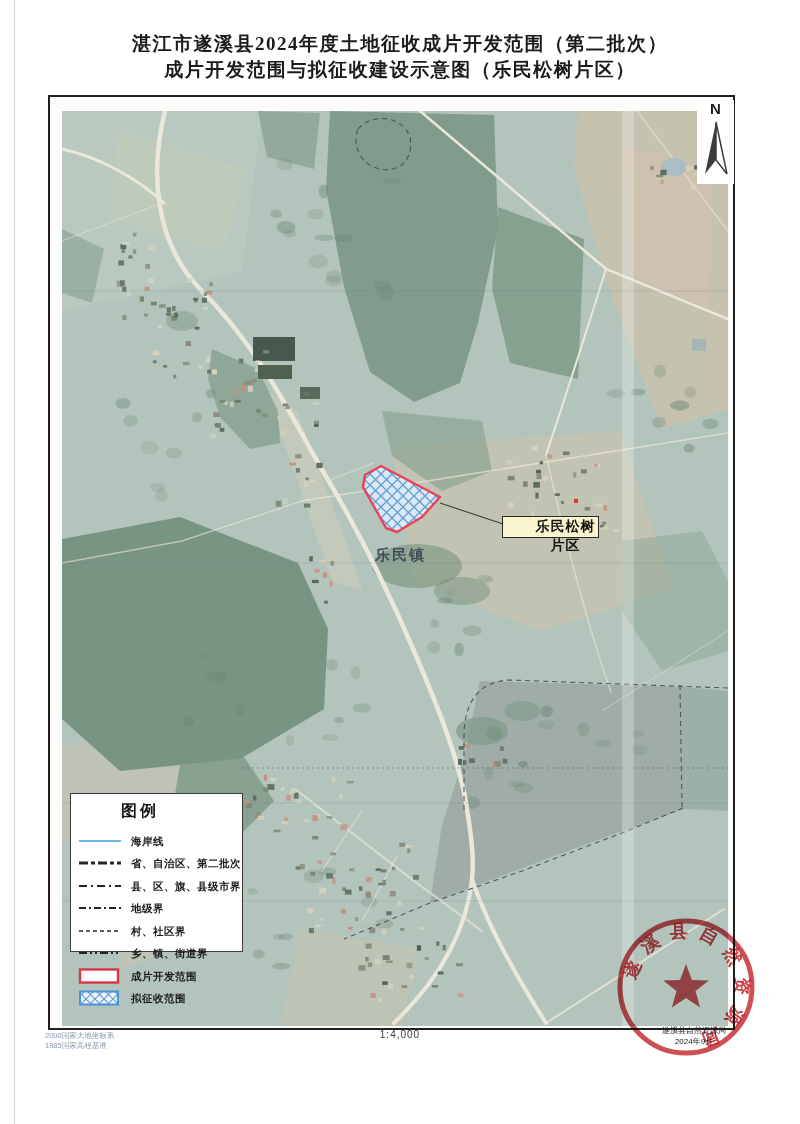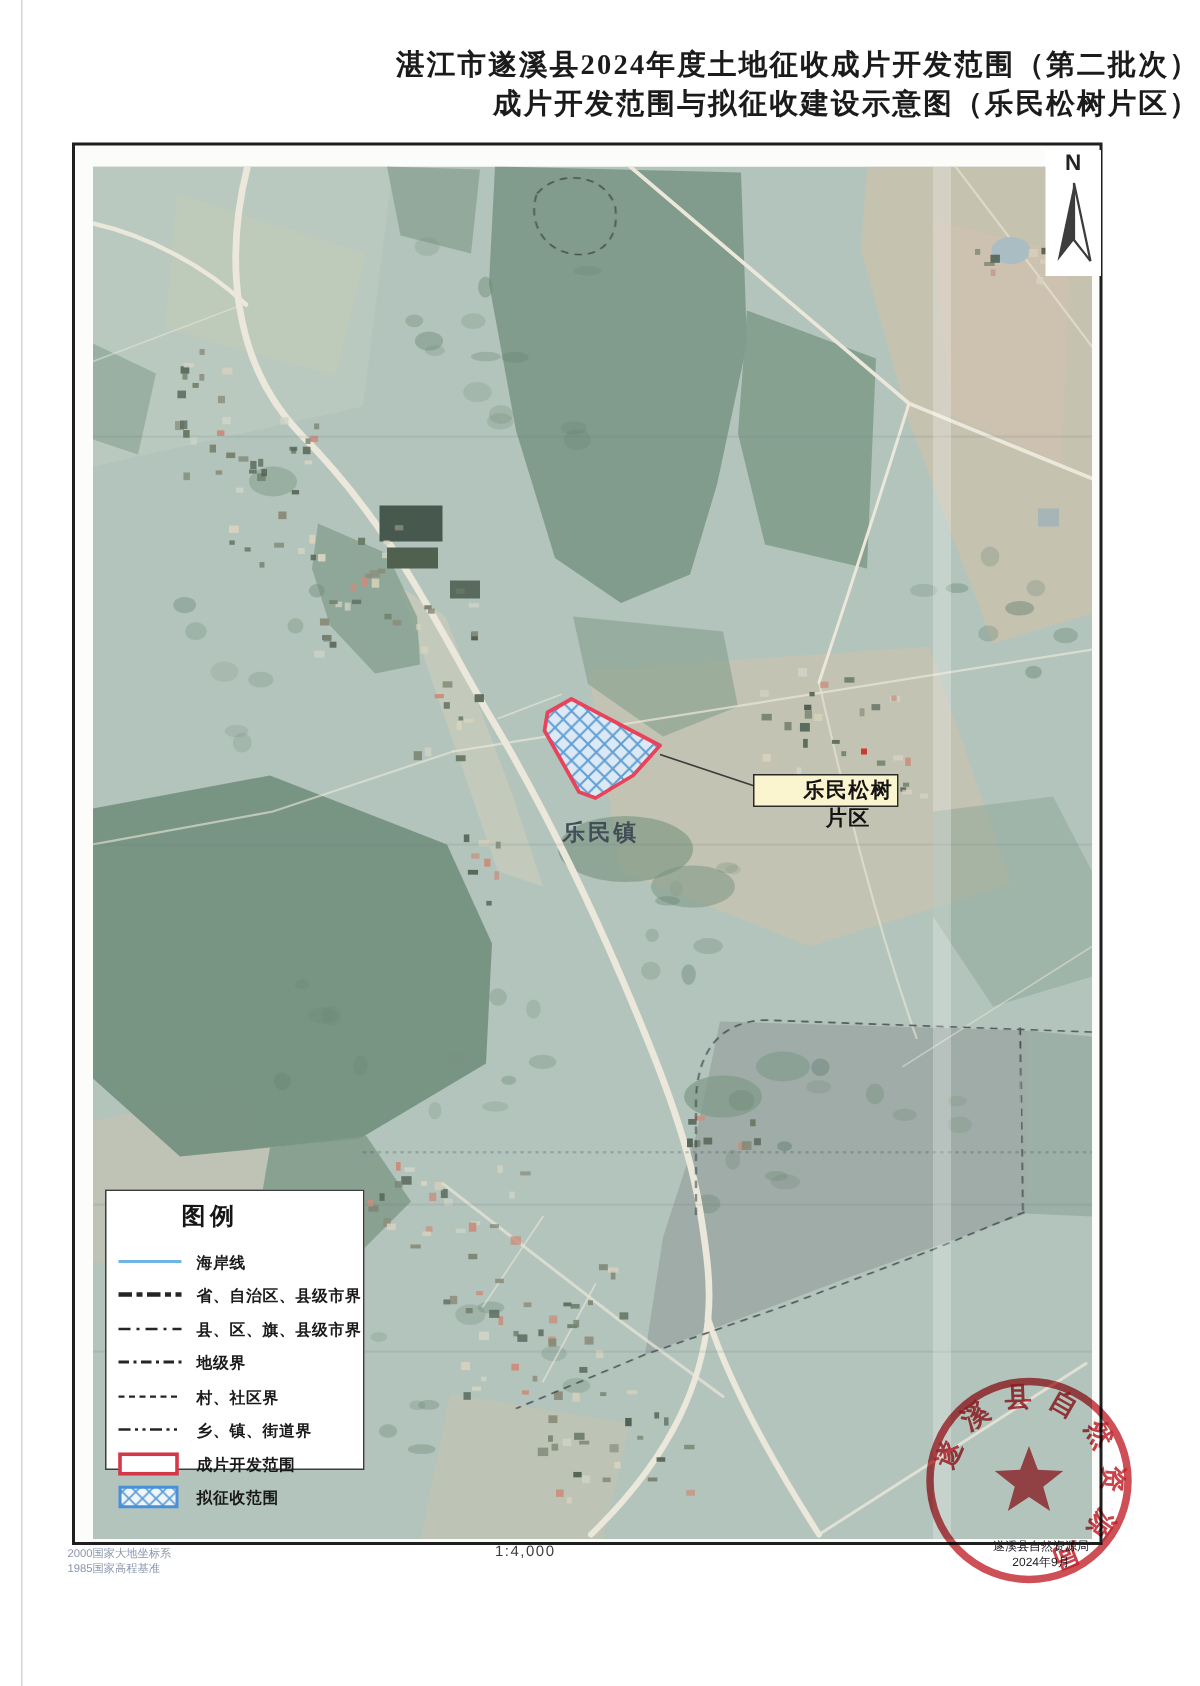--- a/index.html
+++ b/index.html
@@ -1,39 +1,39 @@
 <!DOCTYPE html>
 <html><head>
 <meta charset="utf-8">
 <style>
   html,body{margin:0;padding:0;background:#e9e9e7;}
   .sheet{position:relative;width:800px;height:1124px;margin:0 auto;background:#ffffff;overflow:hidden;
          font-family:"Liberation Sans",sans-serif;}
   .paper-edge{position:absolute;left:14px;top:0;width:1px;height:1124px;background:#d5d5d2;}
-  .title{position:absolute;left:0;top:31px;width:800px;text-align:right;
+  .title{position:absolute;left:0;top:31px;width:800px;text-align:center;
          font-family:"Liberation Serif",serif;font-weight:700;font-size:19px;line-height:26px;
          color:#1b1b1b;letter-spacing:1.5px;}
   .map-frame{position:absolute;left:48px;top:95px;width:687px;height:935px;border:2px solid #1f1f1f;
              background:#fcfcfb;box-sizing:border-box;}
   .map-image{position:absolute;left:62px;top:111px;width:666px;height:915px;}
   .north{position:absolute;left:697px;top:100px;width:37px;height:84px;background:#ffffff;text-align:center;}
   .north .n{font-size:15px;font-weight:700;color:#222;line-height:18px;}
   .parcel-label{position:absolute;left:502px;top:516px;width:97px;height:22px;box-sizing:border-box;
                 background:#fbf5cf;border:1.5px solid #2a2a2a;color:#141414;
                 font-size:14px;font-weight:700;line-height:19px;text-align:center;letter-spacing:1px;padding-left:30px;}
   .town-label{position:absolute;left:375px;top:546px;font-size:15px;font-weight:700;
               color:#414e57;letter-spacing:2px;}
-  .legend{position:absolute;left:70px;top:793px;width:173px;height:187px;box-sizing:border-box;
+  .legend{position:absolute;left:70px;top:793px;width:173px;height:159px;box-sizing:border-box;
           background:#ffffff;border:1.2px solid #3c3c3c;padding:5px 0 0 6px;}
   .legend-title{font-size:16px;font-weight:700;color:#161616;letter-spacing:3px;margin:2px 0 4px 44px;}
   .lg-row{display:flex;align-items:flex-end;height:22.5px;}
   .lg-sym{width:46px;height:16px;flex:0 0 46px;margin-right:8px;}
   .lg-label{font-size:10.5px;font-weight:600;color:#1a1a1a;white-space:nowrap;letter-spacing:0.5px;}
   .datum{position:absolute;left:45px;top:1031px;font-size:7.5px;line-height:1.35;color:#8b96ad;}
-  .scale{position:absolute;left:330px;top:1029px;width:140px;
+  .scale{position:absolute;left:330px;top:1029px;width:140px;text-align:center;
          font-size:10px;color:#3c3c3c;letter-spacing:1px;}
   .agency{position:absolute;left:655px;top:1026px;width:78px;text-align:center;
           font-size:8px;line-height:1.35;color:#23232a;z-index:1;}
   .seal{position:absolute;left:611px;top:912px;width:150px;height:150px;z-index:2;
         mix-blend-mode:multiply;}
 </style>
 </head>
 <body>
 
 <div class="sheet">
@@ -456,21 +456,21 @@
     <div class="lg-row">
       <svg class="lg-sym" viewBox="0 0 46 16">
           <line x1="2" y1="8" x2="44" y2="8" stroke="#6db6e3" stroke-width="2"></line>
         </svg>
       <span class="lg-label">海岸线</span>
     </div>
     <div class="lg-row">
       <svg class="lg-sym" viewBox="0 0 46 16">
           <line x1="2" y1="8" x2="44" y2="8" stroke="#252525" stroke-width="3" stroke-dasharray="9 3 4 3"></line>
         </svg>
-      <span class="lg-label">省、自治区、县级市界</span>
+      <span class="lg-label">省、自治区、第二批次</span>
     </div>
     <div class="lg-row">
       <svg class="lg-sym" viewBox="0 0 46 16">
           <line x1="2" y1="8" x2="44" y2="8" stroke="#252525" stroke-width="1.8" stroke-dasharray="8 4 2 4"></line>
         </svg>
       <span class="lg-label">县、区、旗、县级市界</span>
     </div>
     <div class="lg-row">
       <svg class="lg-sym" viewBox="0 0 46 16">
           <line x1="2" y1="8" x2="44" y2="8" stroke="#252525" stroke-width="2" stroke-dasharray="7 3 2 3"></line>

